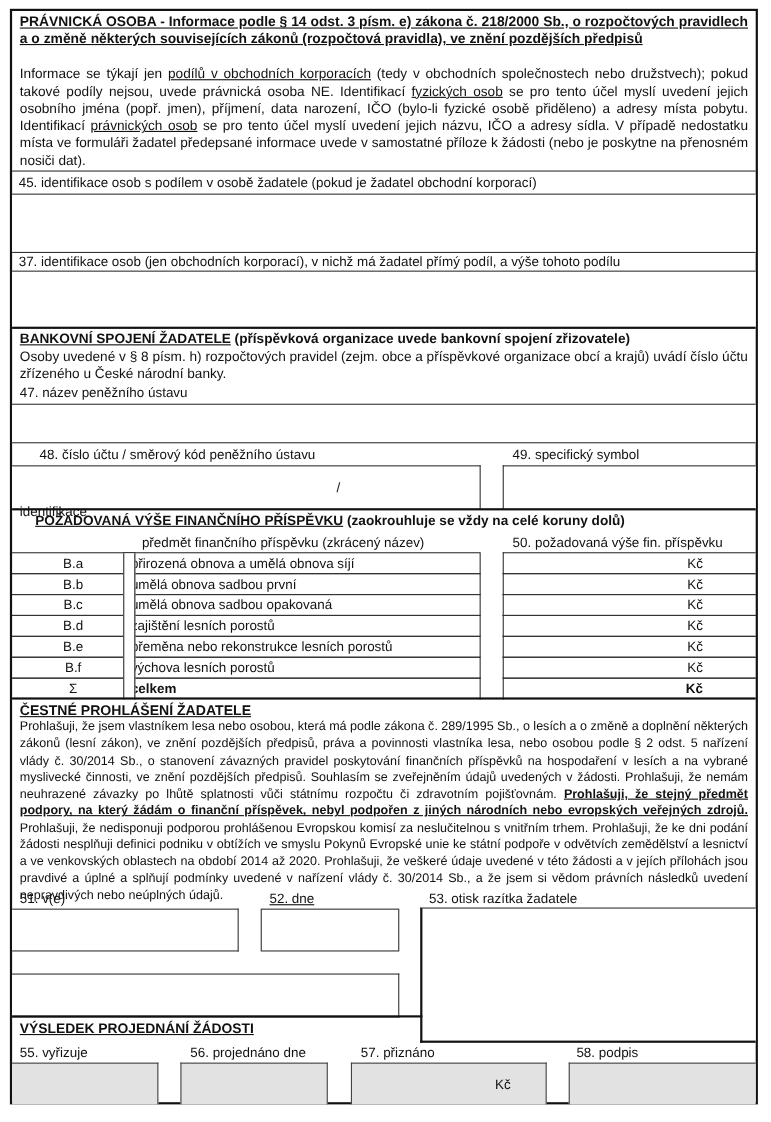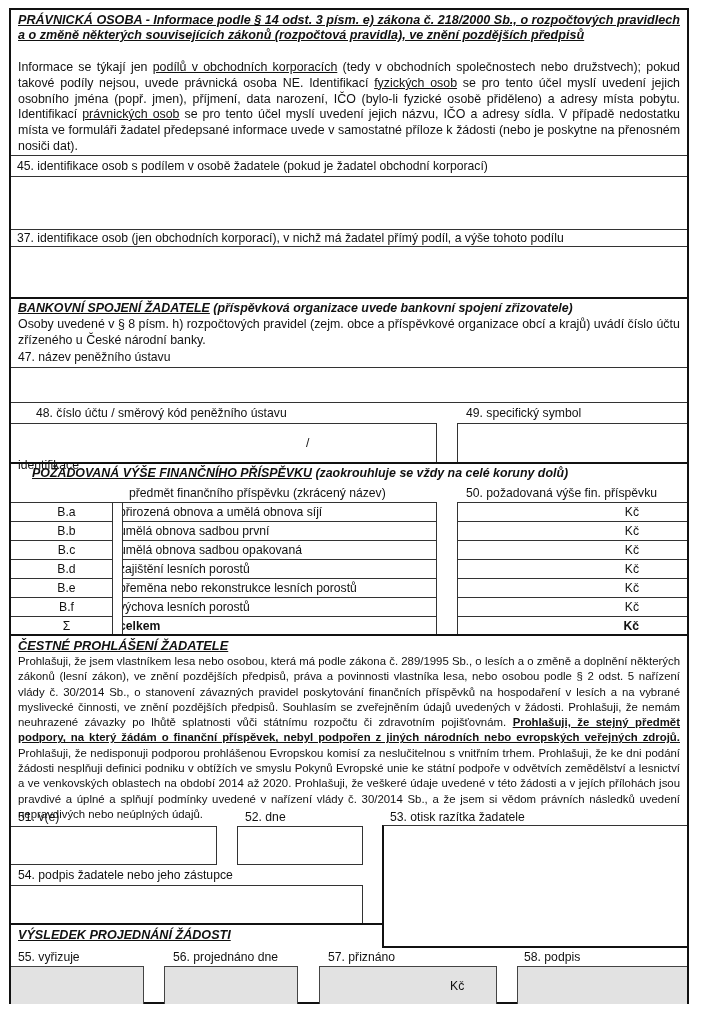--- a/index.html
+++ b/index.html
@@ -1,21 +1,21 @@
 <!DOCTYPE html>
 <html><head>
 <meta charset="utf-8">
 <style>
   html, body { margin:0; padding:0; background:#fff; }
   body { width:701px; height:1020px; position:relative; overflow:hidden;
          font-family:"Liberation Sans", sans-serif; color:#111; font-size:12.2px; }
   .page { position:absolute; left:9px; top:8px; width:680px; height:996px;
           border:2px solid #111; box-sizing:border-box; }
   .abs { position:absolute; }
-  .hdr { font-weight:bold;font-style:italic; }
+  .hdr { font-weight:bold; }
   .u { text-decoration:underline; }
   .it { }
   .just { text-align:justify; }
   .hline { position:absolute; left:0; right:0; height:0; border-top:1px solid #333; }
   .hthick { position:absolute; left:0; right:0; height:0; border-top:2px solid #111; }
   .box { position:absolute; border:1px solid #333; box-sizing:border-box; background:#fff; }
   .gray { background:#e2e2e2; border:1px solid #444; }
   .lbl { position:absolute; white-space:nowrap; font-size:12.2px; }
   .cell { position:absolute; border:1px solid #333; box-sizing:border-box; height:20px; line-height:18px; font-size:12.2px; }
   .cell.c { text-align:center; }
@@ -98,25 +98,24 @@
   <div class="abs" style="left:111px; top:493px; width:0; height:132px; border-left:1px solid #333;"></div>
 
   <div class="hthick" style="top:624px;"></div>
 
   <div class="abs hdr u" style="left:7px; top:628px; font-size:12.8px;">ČESTNÉ PROHLÁŠENÍ ŽADATELE</div>
   <div class="abs just" style="left:7px; top:644px; width:662px; line-height:15.3px; font-size:11.4px;">
     <span>Prohlašuji, že jsem vlastníkem lesa nebo osobou, která má podle zákona č. 289/1995 Sb., o lesích a o změně a doplnění některých zákonů (lesní zákon), ve znění pozdějších předpisů, práva a povinnosti vlastníka lesa, nebo osobou podle § 2 odst. 5 nařízení vlády č. 30/2014 Sb., o stanovení závazných pravidel poskytování finančních příspěvků na hospodaření v lesích a na vybrané myslivecké činnosti, ve znění pozdějších předpisů. Souhlasím se zveřejněním údajů uvedených v žádosti. Prohlašuji, že nemám neuhrazené závazky po lhůtě splatnosti vůči státnímu rozpočtu či zdravotním pojišťovnám. </span><span class="b u">Prohlašuji, že stejný předmět podpory, na který žádám o finanční příspěvek, nebyl podpořen z jiných národních nebo evropských veřejných zdrojů.</span><span> Prohlašuji, že nedisponuji podporou prohlášenou Evropskou komisí za neslučitelnou s vnitřním trhem. Prohlašuji, že ke dni podání žádosti nesplňuji definici podniku v obtížích ve smyslu Pokynů Evropské unie ke státní podpoře v odvětvích zemědělství a lesnictví a ve venkovských oblastech na období 2014 až 2020. Prohlašuji, že veškeré údaje uvedené v této žádosti a v jejích přílohách jsou pravdivé a úplné a splňují podmínky uvedené v nařízení vlády č. 30/2014 Sb., a že jsem si vědom právních následků uvedení nepravdivých nebo neúplných údajů.</span>
   </div>
 
   <div class="lbl" style="left:7px; top:800px;">51. v(e)</div>
-  <div class="lbl" style="left:234px; top:800px;">52. dne</div>
+  <div class="lbl" style="left:234px; top:800px;text-decoration:underline;">52. dne</div>
   <div class="lbl" style="left:379px; top:800px;">53. otisk razítka žadatele</div>
   <div class="box" style="left:0; top:816px; width:206px; height:39px; border-left:none;"></div>
   <div class="box" style="left:226px; top:816px; width:126px; height:39px;"></div>
-  <div class="lbl" style="left:7px; top:858px;">54. podpis žadatele nebo jeho zástupce</div>
   <div class="box" style="left:0; top:875px; width:352px; height:40px; border-left:none;"></div>
   <div class="box" style="left:371px; top:815px; width:305px; height:123px; border-right:none; border-bottom:2px solid #111; border-left:2px solid #111;"></div>
 
   <div class="abs" style="left:0; top:913px; width:373px; height:0; border-top:2px solid #111;"></div>
   <div class="abs hdr u" style="left:7px; top:918px; font-size:12.6px;">VÝSLEDEK PROJEDNÁNÍ ŽÁDOSTI</div>
   <div class="lbl" style="left:7px; top:940px;">55. vyřizuje</div>
   <div class="lbl" style="left:162px; top:940px;">56. projednáno dne</div>
   <div class="lbl" style="left:317px; top:940px;">57. přiznáno</div>
   <div class="lbl" style="left:513px; top:940px;">58. podpis</div>
   <div class="box gray" style="left:0; top:956px; width:133px; height:38px; border-left:none; border-bottom:none;"></div>

